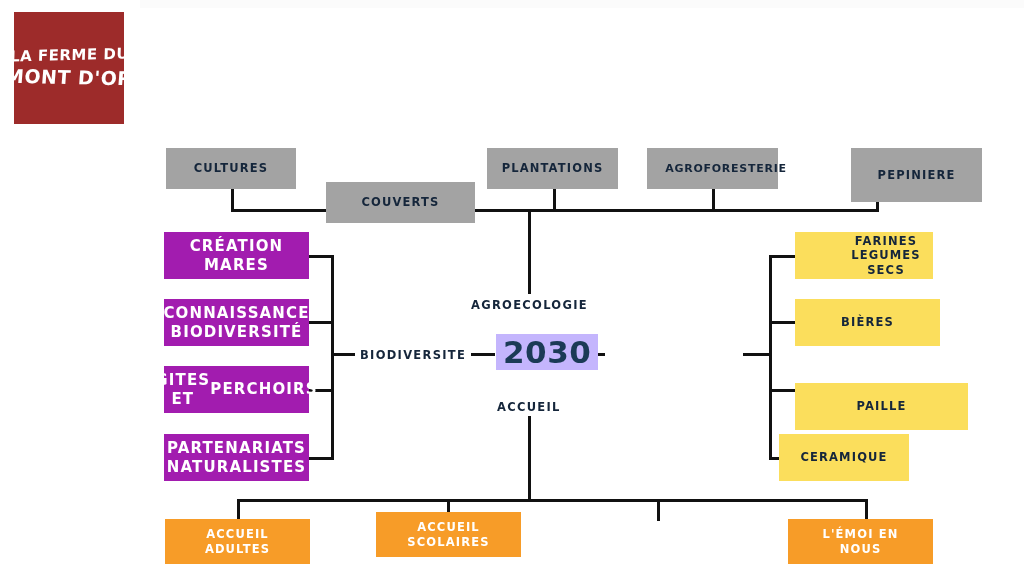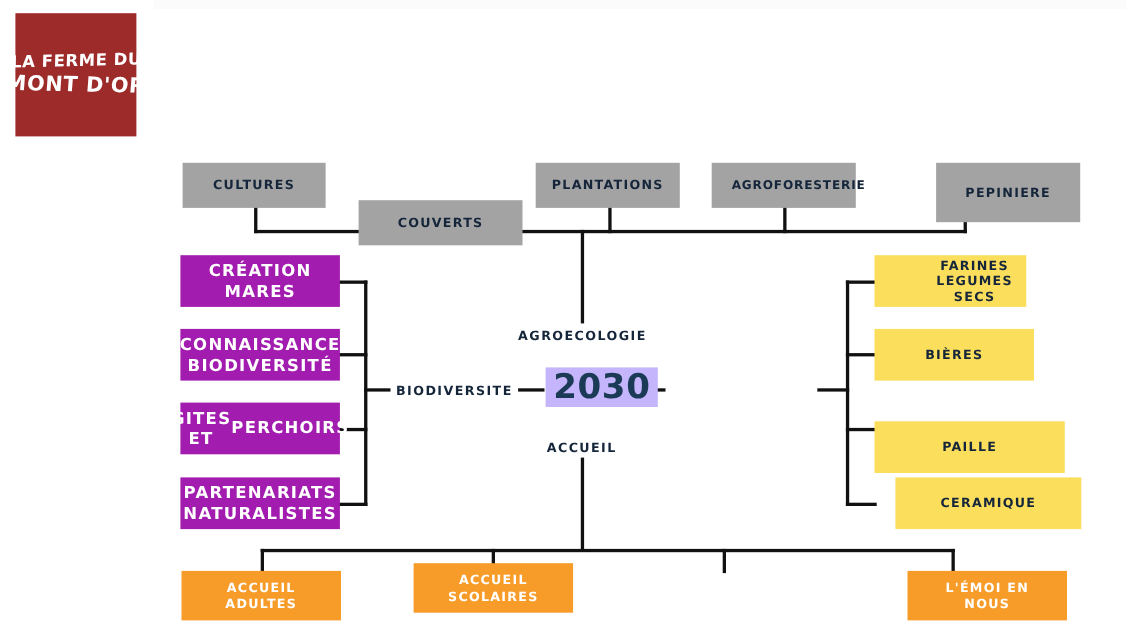--- a/index.html
+++ b/index.html
@@ -202,40 +202,40 @@
   <div class="node node-yellow" style="left:795px; top:232px; width:138px; height:47px; flex-direction:column;padding-left:48px;">
     <span>FARINES</span>
     <span>LEGUMES SECS</span>
   </div>
   <div class="node node-yellow" style="left:795px; top:299px; width:145px; height:47px;">
     <span>BIÈRES</span>
   </div>
   <div class="node node-yellow" style="left:795px; top:366px; width:173px; height:47px;margin-top:17px;">
     <span>PAILLE</span>
   </div>
-  <div class="node node-yellow" style="left:814px; top:434px; width:169px; height:47px;">
+  <div class="node node-yellow" style="left:779px; top:434px; width:130px; height:47px;">
     <span>CERAMIQUE</span>
   </div>
 
   <div class="line v" style="left:528px; top:413px; height:88px;"></div>
   <div class="line h" style="left:237px; top:499px; width:631px;"></div>
   <div class="line v" style="left:237px; top:499px; height:22px;"></div>
   <div class="line v" style="left:447px; top:499px; height:22px;"></div>
   <div class="line v" style="left:657px; top:499px; height:22px;"></div>
   <div class="line v" style="left:865px; top:499px; height:22px;"></div>
 
   <div class="node node-orange" style="left:165px; top:519px; width:145px; height:45px; flex-direction:column;">
     <span>ACCUEIL</span>
     <span>ADULTES</span>
   </div>
   <div class="node node-orange" style="left:376px; top:512px; width:145px; height:45px; flex-direction:column;">
     <span>ACCUEIL</span>
     <span>SCOLAIRES</span>
   </div>
-  <div class="node node-orange" style="left:825px; top:519px; width:145px; height:45px; flex-direction:column;">
+  <div class="node node-orange" style="left:788px; top:519px; width:145px; height:45px; flex-direction:column;">
     <span>L'ÉMOI EN</span>
     <span>NOUS</span>
   </div>
 
   <div class="hub-label" style="left:466px; top:296px;text-align:right;">AGROECOLOGIE</div>
   <div class="hub-label" style="left:355px; top:346px;text-align:center;">BIODIVERSITE</div>
   <div class="hub-label" style="left:492px; top:398px;">ACCUEIL</div>
   <div class="hub-year" style="left:496px; top:334px;">2030</div>
 
 </div>

